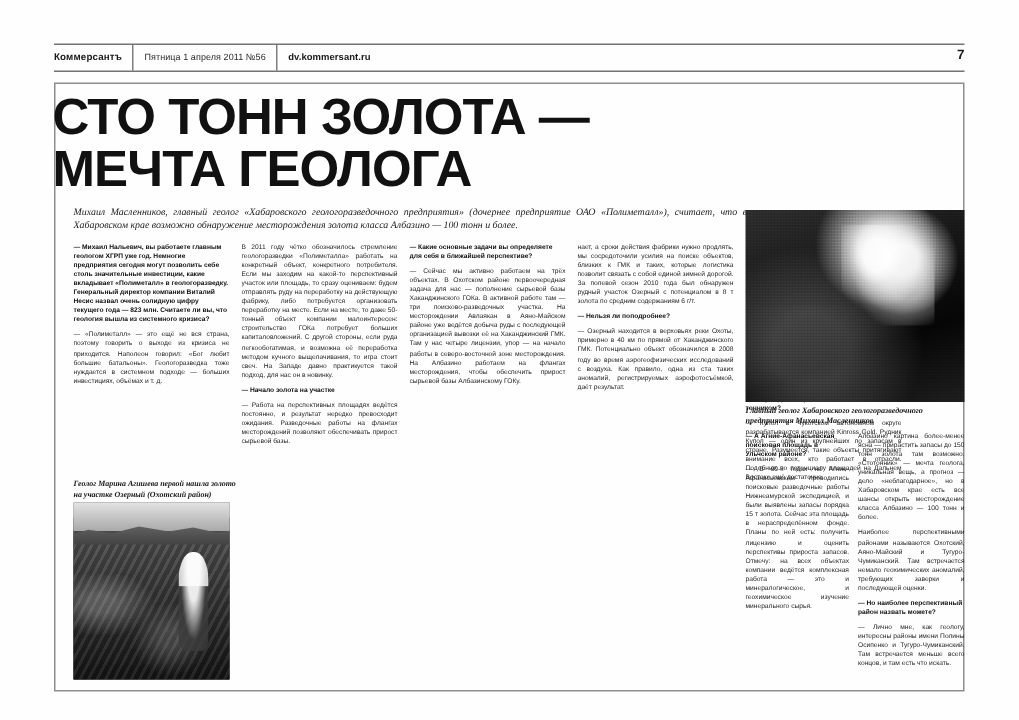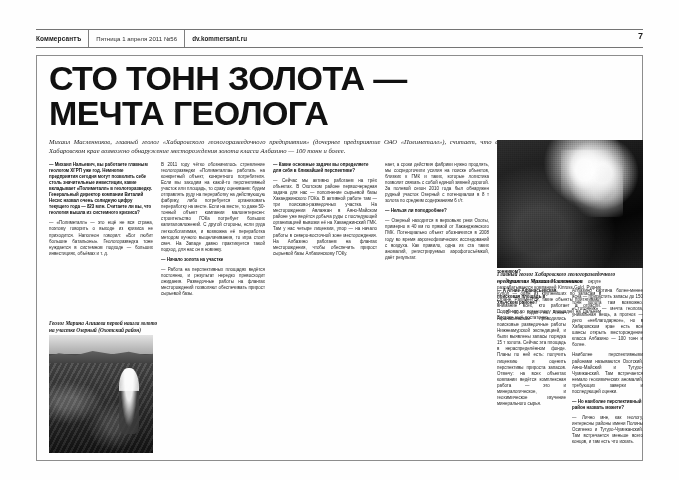--- a/index.html
+++ b/index.html
@@ -100,21 +100,21 @@
     top: 55px;
     width: 607px;
     height: 406px;
     border: 1px solid #8d8d8d;
     box-sizing: border-box;
   }
 
   
   .headline {
     position: absolute;
-    left: 49px;
+    left: 35px;
     top: 61px;
     width: 470px;
   }
   .headline-line {
     font-family: "Liberation Sans", sans-serif;
     font-weight: bold;
     font-size: 34px;
     line-height: 35px;
     letter-spacing: -0.6px;
     color: #111111;

